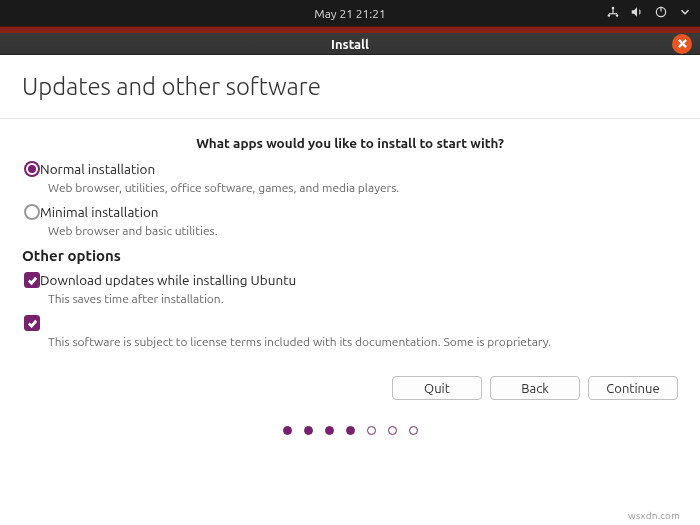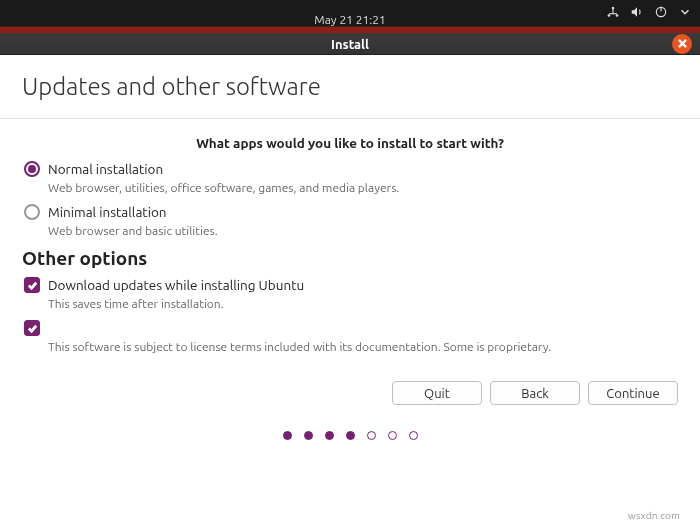--- a/index.html
+++ b/index.html
@@ -1,33 +1,33 @@
 <!DOCTYPE html>
 <html><head>
 <meta charset="utf-8">
 <style>
   * { box-sizing: border-box; margin: 0; padding: 0; }
   html, body { width: 700px; height: 525px; font-family: "Ubuntu", "Noto Sans", sans-serif; background: #fff; overflow: hidden; }
-  .topbar { height: 26px; background: #1a1a1a; color: #ddd; display: flex; align-items: flex-end; justify-content: center; position: relative; font-size: 12px; }
+  .topbar { height: 26px; background: #1a1a1a; color: #ddd; display: flex; align-items: center; justify-content: center; position: relative; font-size: 12px; }
   .topbar .indicators { position: absolute; right: 8px; top: 0; height: 26px; display: flex; align-items: center; gap: 10px; }
   .topbar .indicators svg { width: 14px; height: 14px; fill: #ddd; }
   .accent-strip { height: 7px; background: #8a2116; border-top: 1px solid #4a1a12; }
   .titlebar { height: 22px; background: linear-gradient(#3a3a3a,#333333); color: #fff; display: flex; align-items: center; justify-content: center; position: relative; font-size: 13px; font-weight: 600; border-bottom: 1px solid #222; }
   .close-btn { position: absolute; right: 8px; top: 50%; transform: translateY(-50%); width: 20px; height: 20px; border-radius: 50%; background: #e95420; display: flex; align-items: center; justify-content: center; cursor: pointer; }
   .close-btn svg { width: 9px; height: 9px; stroke: #fff; stroke-width: 2.5; }
   .content { padding: 18px 22px 10px 22px; }
   h1 { font-size: 24px; font-weight: 300; color: #333; margin-bottom: 18px; }
   hr.sep { border: none; border-top: 1px solid #e5e5e5; margin: 0 -22px 16px -22px; }
   .q { font-size: 13.5px; font-weight: 700; color: #222; margin-bottom: 10px; text-align: center; }
-  .option-row { display: flex; align-items: center; gap: 8px; margin: 4px 0 4px 2px; font-size: 13.5px; color: #222; }
+  .option-row { display: flex; align-items: center; margin: 4px 0 4px 2px; font-size: 13.5px; color: #222; }
   .option-desc { font-size: 12px; color: #666; margin: 2px 0 10px 26px; }
   .radio { width: 16px; height: 16px; border-radius: 50%; border: 2px solid #999; display: inline-flex; align-items: center; justify-content: center; cursor: pointer; flex-shrink: 0; }
   .radio.selected { border-color: #77216f; }
   .radio.selected .dot { width: 8px; height: 8px; border-radius: 50%; background: #77216f; }
-  .subhead { font-size: 19px; font-weight: 700; color: #222; margin: 6px 0 8px 0; }
+  .subhead { font-size: 15px; font-weight: 700; color: #222; margin: 6px 0 8px 0; }
   .check { width: 16px; height: 16px; border: 1.5px solid #999; border-radius: 3px; display: inline-flex; align-items: center; justify-content: center; cursor: pointer; flex-shrink: 0; }
   .check.checked { background: #77216f; border-color: #77216f; }
   .check.checked svg { width: 11px; height: 11px; stroke: #fff; stroke-width: 3; fill: none; }
   .buttons { display: flex; justify-content: flex-end; gap: 8px; padding: 8px 22px 0 22px; }
   .btn { min-width: 90px; height: 24px; border: 1px solid #bfbfbf; background: #fdfdfd; border-radius: 4px; font-size: 13px; color: #333; cursor: pointer; display: flex; align-items: center; justify-content: center; }
   .progress { display: flex; justify-content: center; gap: 12px; margin-top: 26px; }
   .pdot { width: 9px; height: 9px; border-radius: 50%; background: #fff; border: 1.5px solid #77216f; }
   .pdot.filled { background: #77216f; }
   .watermark { position: absolute; right: 20px; bottom: 4px; font-size: 10px; color: #999; letter-spacing: .2px; }
 </style>

